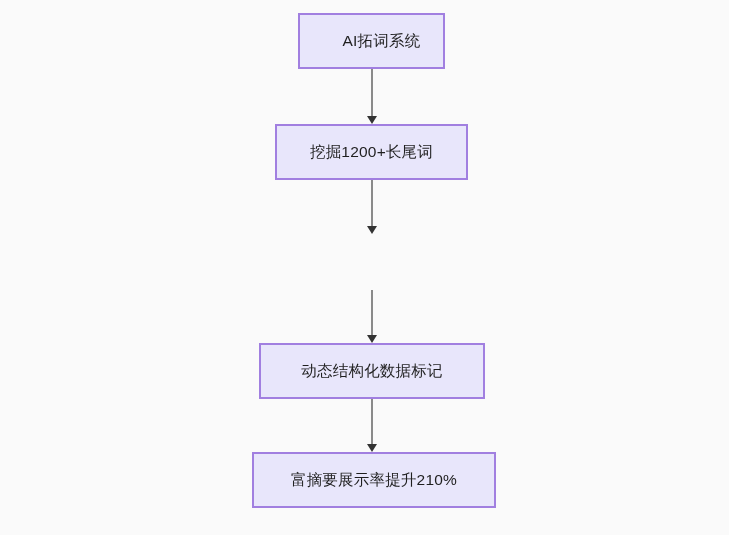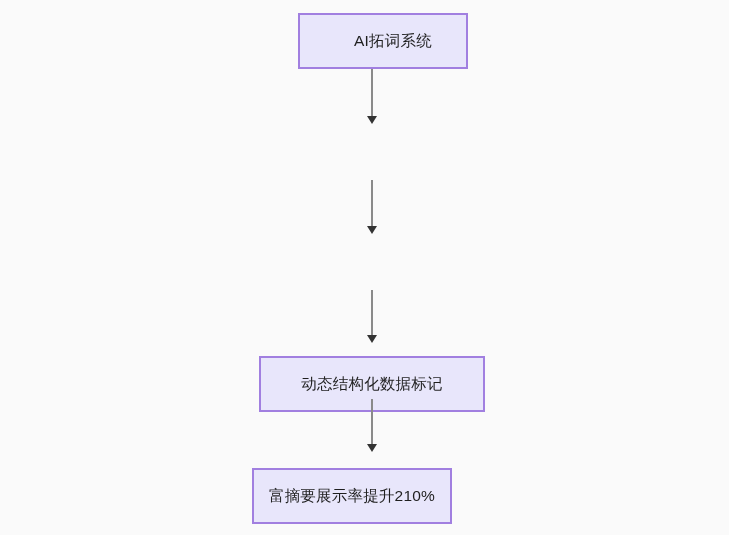--- a/index.html
+++ b/index.html
@@ -58,47 +58,50 @@
     border-left: 5px solid transparent;
     border-right: 5px solid transparent;
     border-top: 8px solid #333333;
   }
 </style>
 </head>
 <body>
 
 <div id="flowchart-canvas">
 
-  <div class="node" style="left:298px; top:13px; width:170px;padding-left:20px;">
+  <div class="node" style="left:298px; top:13px; width:147px;padding-left:20px;">
     <span class="node-label">AI拓词系统</span>
   </div>
 
   <div class="edge" style="left:365px; top:69px; height:55px;">
     <div class="edge-line" style="height:47px;"></div>
     <div class="edge-arrowhead"></div>
   </div>
 
+  <div class="node" style="left:275px; top:124px; width:193px;">
+    <span class="node-label">挖掘1200+长尾词</span>
+  </div>
 
   <div class="edge" style="left:365px; top:180px; height:54px;">
     <div class="edge-line" style="height:46px;"></div>
     <div class="edge-arrowhead"></div>
   </div>
 
 
   <div class="edge" style="left:365px; top:290px; height:53px;">
     <div class="edge-line" style="height:45px;"></div>
     <div class="edge-arrowhead"></div>
   </div>
 
-  <div class="node" style="left:259px; top:356px; width:226px;">
+  <div class="node" style="left:259px; top:343px; width:226px;">
     <span class="node-label">动态结构化数据标记</span>
   </div>
 
   <div class="edge" style="left:365px; top:399px; height:53px;">
     <div class="edge-line" style="height:45px;"></div>
     <div class="edge-arrowhead"></div>
   </div>
 
-  <div class="node" style="left:252px; top:452px; width:200px;margin-top:16px;">
+  <div class="node" style="left:252px; top:452px; width:244px;">
     <span class="node-label">富摘要展示率提升210%</span>
   </div>
 
 </div>
 
 </body></html>

